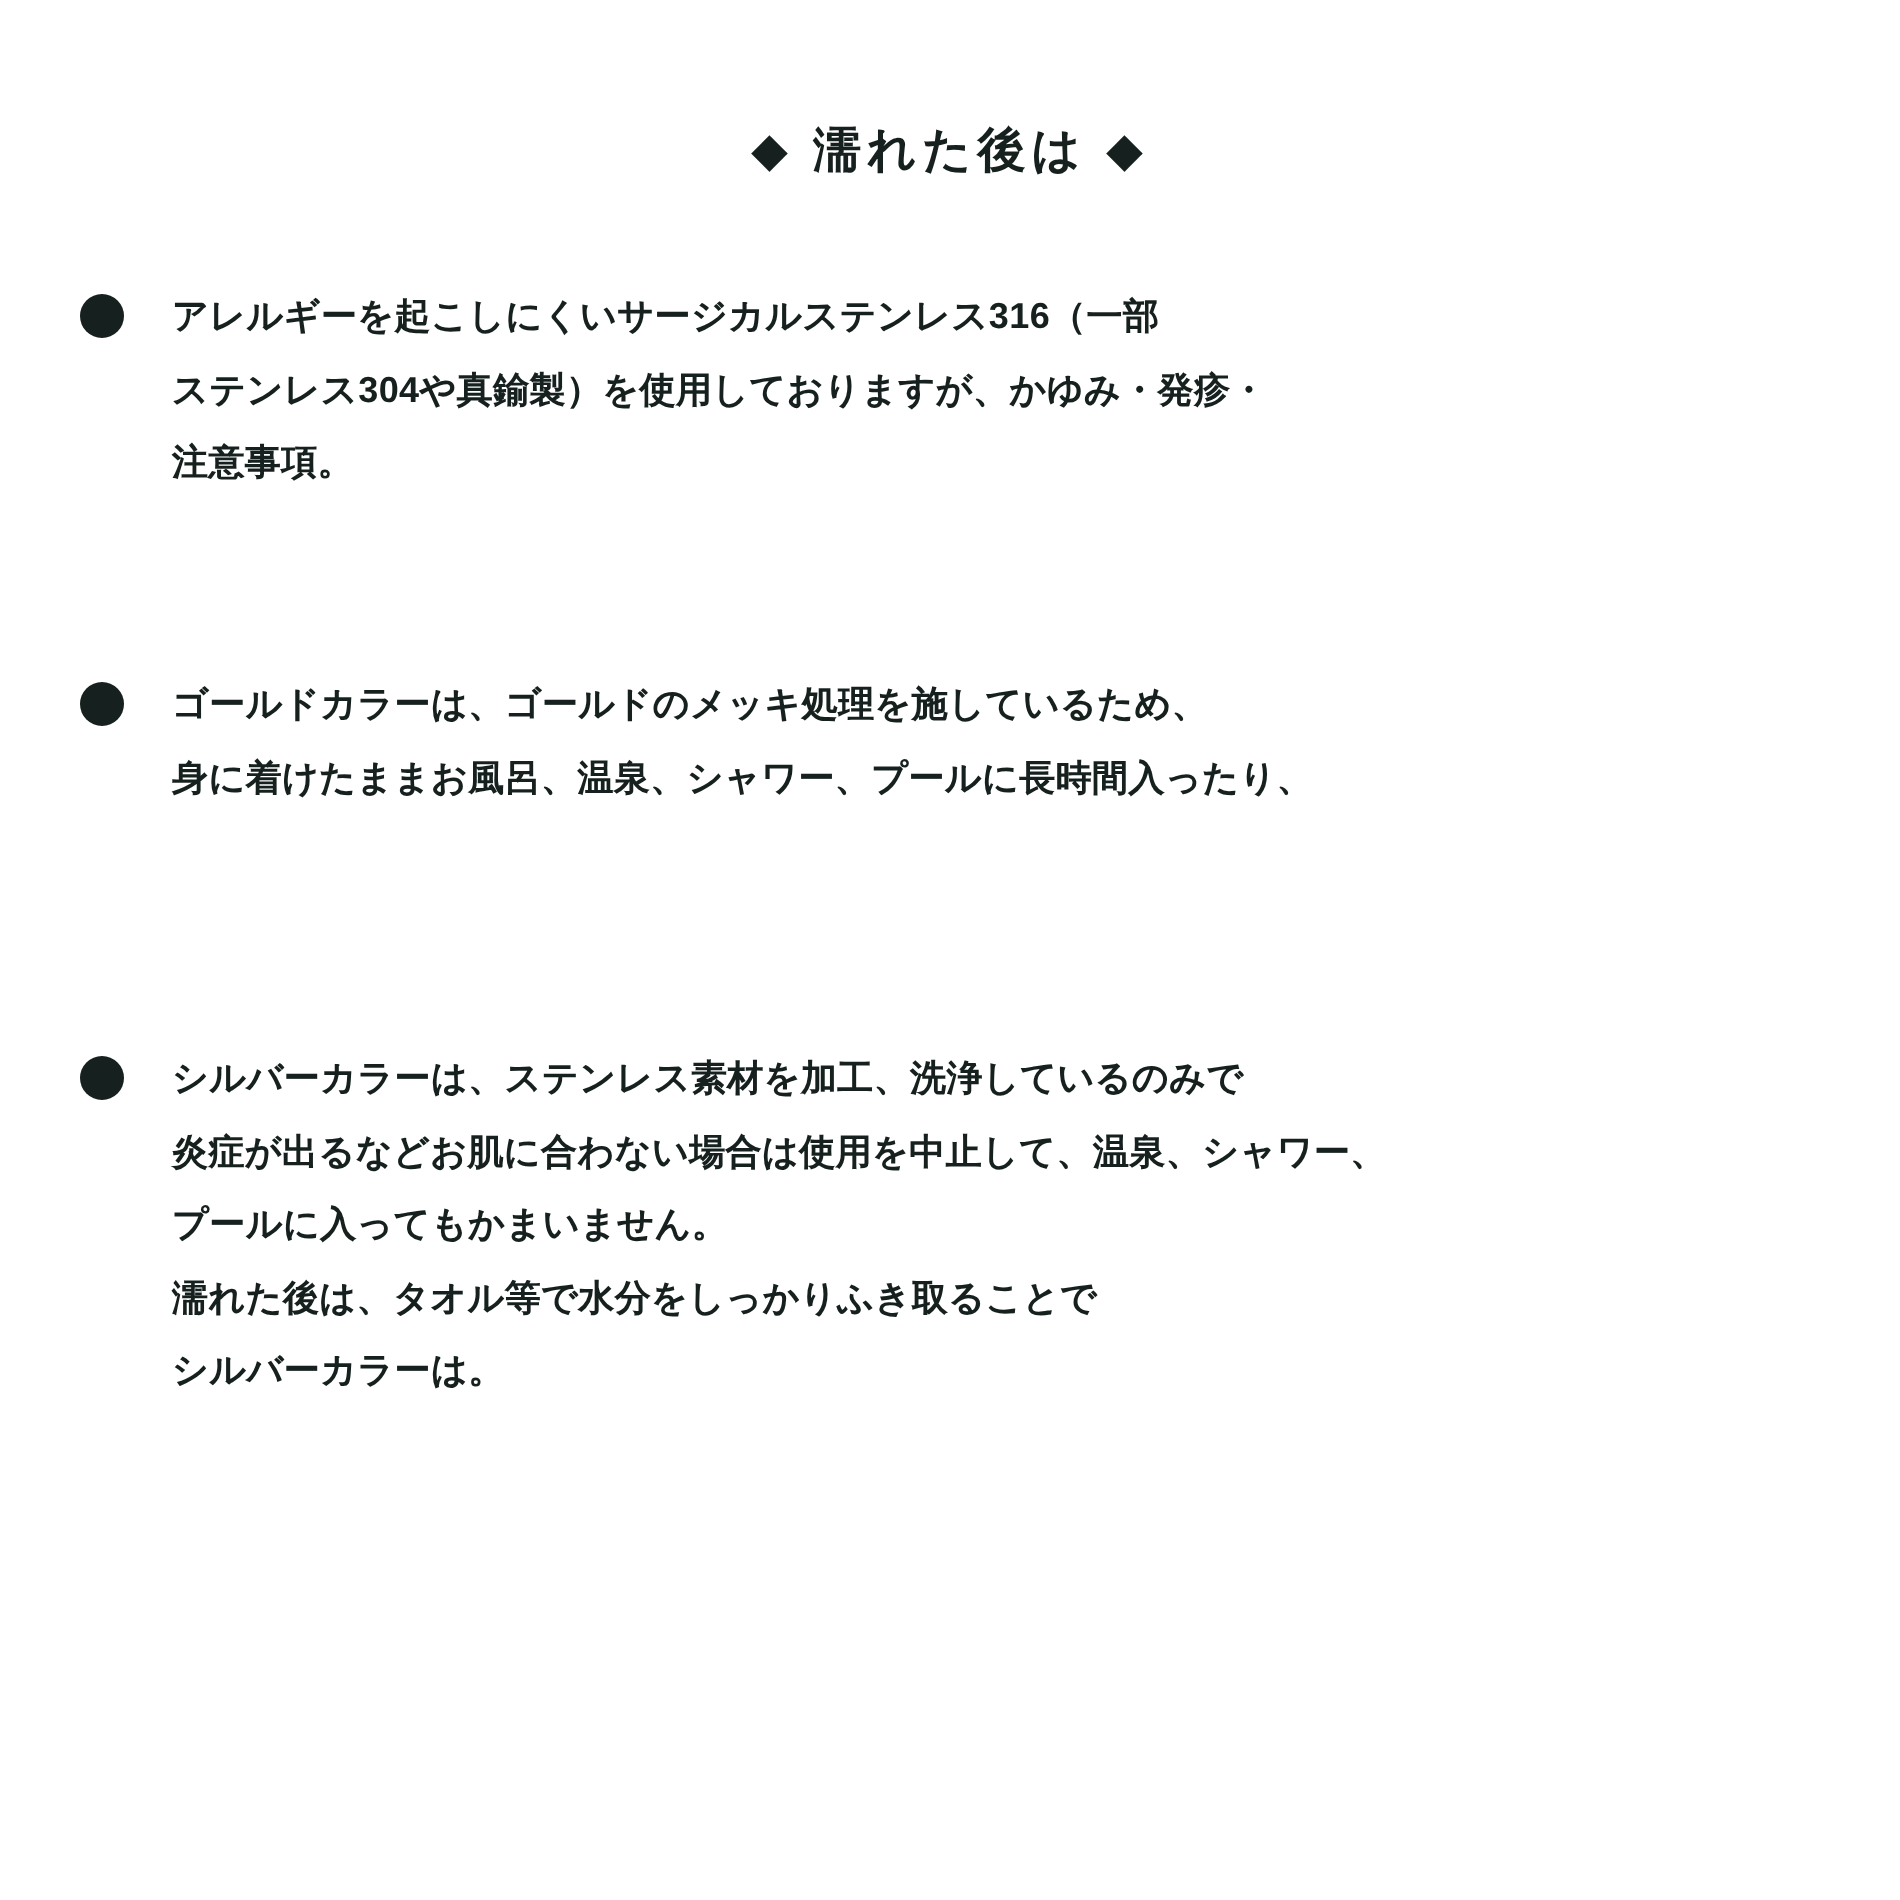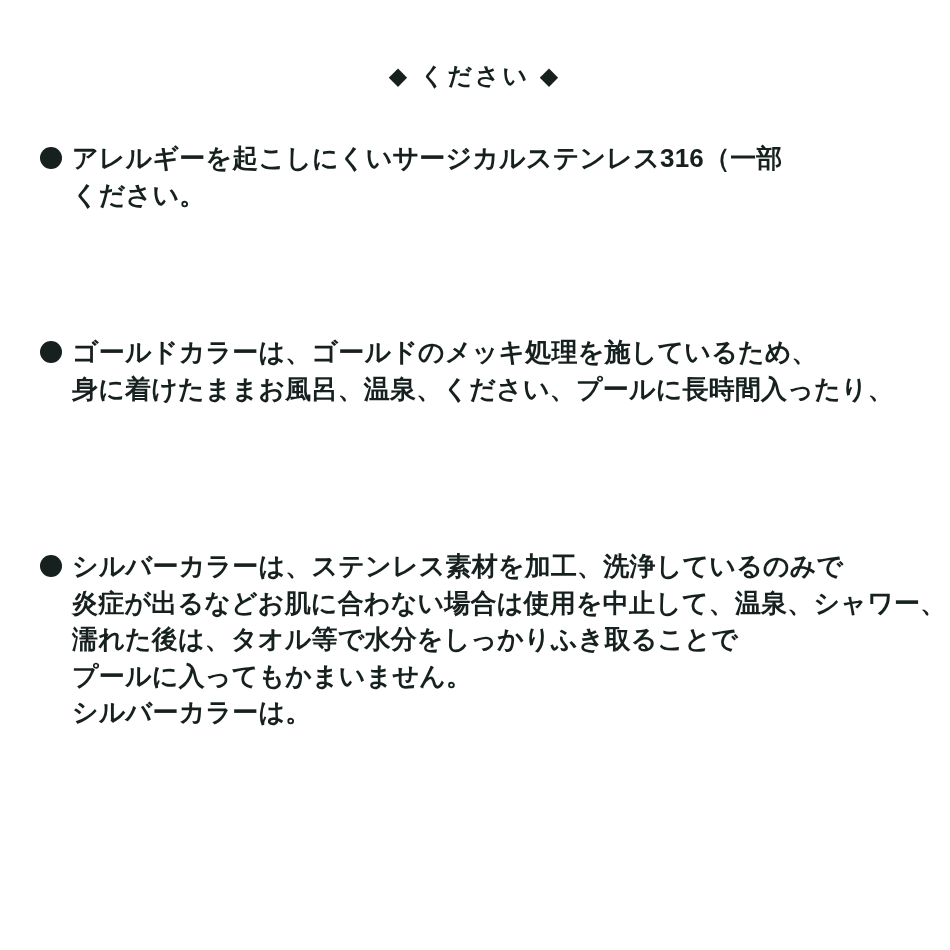--- a/index.html
+++ b/index.html
@@ -38,67 +38,68 @@
     color: var(--ink);
   }
   .note {
     position: absolute;
     left: 40px;
     display: flex;
     align-items: flex-start;
   }
   .note-1 { top: 140px; }
   .note-2 { top: 334px; justify-content: space-between; }
-  .note-3 { top: 548px; }
+  .note-3 { top: 521px; }
   .bullet {
     flex: 0 0 22px;
     width: 22px;
     height: 22px;
     margin-top: 7px;
     border-radius: 50%;
     background: var(--ink);
   }
   .note-lines {
-    margin-left: 10px;
-    font-size: 26px;
+    margin-left: 24px;
+    font-size: 18px;
     font-weight: bold;
     line-height: 36.5px;
     letter-spacing: 0.2px;
     white-space: nowrap;
     color: var(--ink);
   }
   .line { min-height: 36.5px; }
 </style>
 </head>
 <body>
 
 <div class="page">
 
-  <h1 class="title">◆ ください ◆</h1>
+  <h1 class="title">◆ 濡れた後は ◆</h1>
 
   <section class="note note-1">
     <span class="bullet"></span>
     <div class="note-lines">
       <div class="line">アレルギーを起こしにくいサージカルステンレス316（一部</div>
-      <div class="line">ください。</div>
+      <div class="line">ステンレス304や真鍮製）を使用しておりますが、かゆみ・発疹・</div>
+      <div class="line">注意事項。</div>
     </div>
   </section>
 
   <section class="note note-2">
     <span class="bullet"></span>
     <div class="note-lines">
       <div class="line">ゴールドカラーは、ゴールドのメッキ処理を施しているため、</div>
-      <div class="line">身に着けたままお風呂、温泉、ください、プールに長時間入ったり、</div>
+      <div class="line">身に着けたままお風呂、温泉、シャワー、プールに長時間入ったり、</div>
     </div>
   </section>
 
   <section class="note note-3">
     <span class="bullet"></span>
     <div class="note-lines">
       <div class="line">シルバーカラーは、ステンレス素材を加工、洗浄しているのみで</div>
       <div class="line">炎症が出るなどお肌に合わない場合は使用を中止して、温泉、シャワー、</div>
+      <div class="line">プールに入ってもかまいません。</div>
       <div class="line">濡れた後は、タオル等で水分をしっかりふき取ることで</div>
-      <div class="line">プールに入ってもかまいません。</div>
       <div class="line">シルバーカラーは。</div>
     </div>
   </section>
 
 </div>
 
 </body></html>

